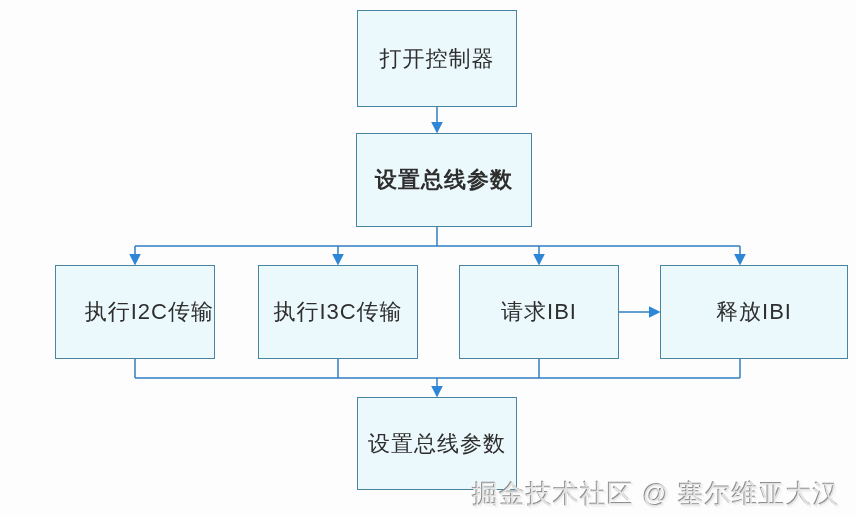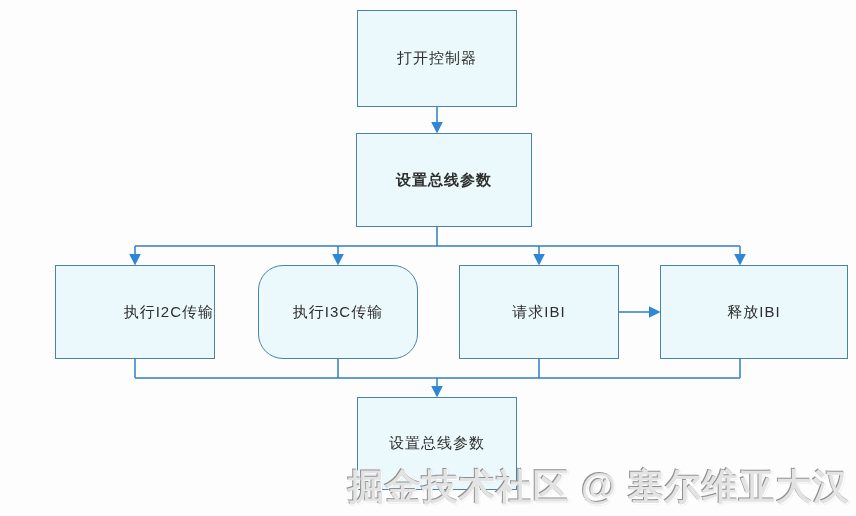--- a/index.html
+++ b/index.html
@@ -35,31 +35,31 @@
     position: absolute;
     box-sizing: border-box;
     border: 1.5px solid var(--node-border, #4a84a3);
     background: var(--node-fill, #ecf9fc);
     display: flex;
     align-items: center;
     justify-content: center;
     text-align: center;
   }
   .node .label {
-    font-size: 15px;
+    font-size: 22px;
     color: var(--text-color, #2e2e2e);
     letter-spacing: 1px;
     white-space: nowrap;
   }
   .watermark {
     position: absolute;
-    right: 6px;
+    right: 16px;
     bottom: 4px;
-    font-size: 36px;
-    font-weight: bold;
+    font-size: 26px;
+    font-weight: normal;
     letter-spacing: 1px;
     color: var(--watermark-fill, #e3e3e3);
     text-shadow: -1px -1px 0 #8f8f8f, 1px 1px 0 #ffffff, 1px 1px 1px #c9c9c9;
     white-space: nowrap;
     user-select: none;
   }
 </style>
 </head>
 <body>
 
@@ -100,21 +100,21 @@
   </div>
 
   <div class="node" style="left:356px; top:133px; width:176px; height:94px;font-weight:bold;">
     <span class="label">设置总线参数</span>
   </div>
 
   <div class="node" style="left:55px; top:265px; width:160px; height:94px;justify-content:flex-end;">
     <span class="label">执行I2C传输</span>
   </div>
 
-  <div class="node" style="left:258px; top:265px; width:160px; height:94px;border-radius:25px;">
+  <div class="node" style="left:258px; top:265px; width:160px; height:94px;">
     <span class="label">执行I3C传输</span>
   </div>
 
   <div class="node" style="left:459px; top:265px; width:160px; height:94px;align-items:center;">
     <span class="label">请求IBI</span>
   </div>
 
   <div class="node" style="left:660px; top:265px; width:188px; height:94px;">
     <span class="label">释放IBI</span>
   </div>

